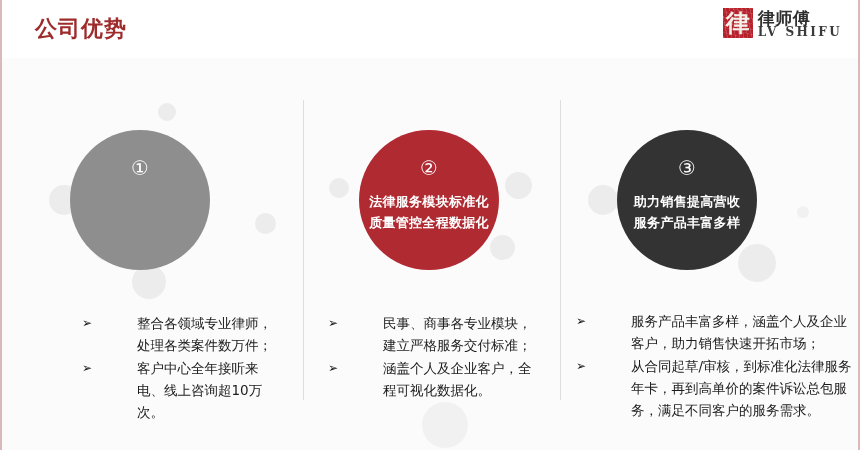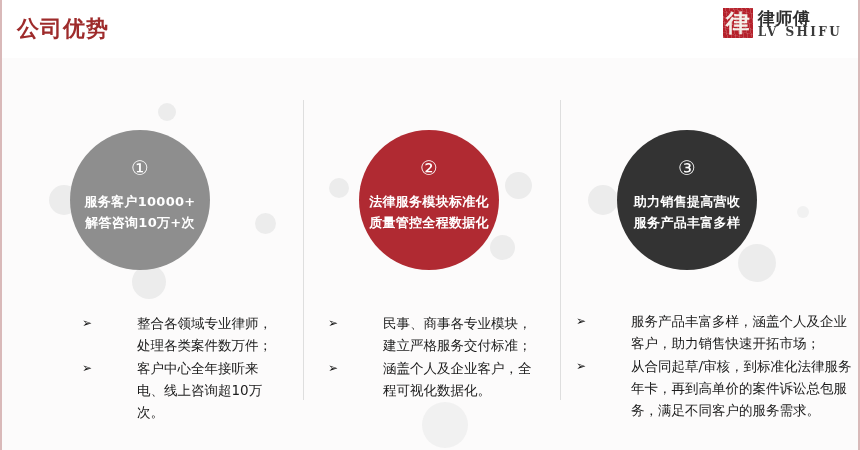--- a/index.html
+++ b/index.html
@@ -27,21 +27,21 @@
   #header {
     position: absolute;
     left: 0; top: 0;
     width: 100%;
     height: 58px;
     background: #ffffff;
     z-index: 6;
   }
   #page-title {
     position: absolute;
-    left: 15px;
+    left: 33px;
     top: 14px;
     font-size: 22px;
     font-weight: bold;
     color: #9e2b2b;
     letter-spacing: 1px;
     font-family: "DejaVu Sans", "Liberation Sans", sans-serif;
   }
   
   #logo {
     position: absolute;
@@ -208,24 +208,20 @@
       <div id="logo-text">
         <div id="logo-name">律师傅</div>
         <div id="logo-sub">LV SHIFU</div>
       </div>
     </div>
   </div>
 
   <div class="column" style="left:0px; width:301px;">
     <div class="circle" style="left:68px; top:72px; width:140px; height:140px; background:#8e8e8e;">
       <div class="circle-num">①</div>
-      <div class="circle-lines">
-        <div>服务客户10000+</div>
-        <div>解答咨询10万+次</div>
-      </div>
     </div>
 
     <div class="bullets" style="left:80px; top:254px; width:200px;">
       <div class="bullet-row">
         <span class="bullet-marker">➢</span>
         <span class="bullet-text">整合各领域专业律师，处理各类案件数万件；</span>
       </div>
       <div class="bullet-row">
         <span class="bullet-marker">➢</span>
         <span class="bullet-text">客户中心全年接听来电、线上咨询超10万次。</span>

